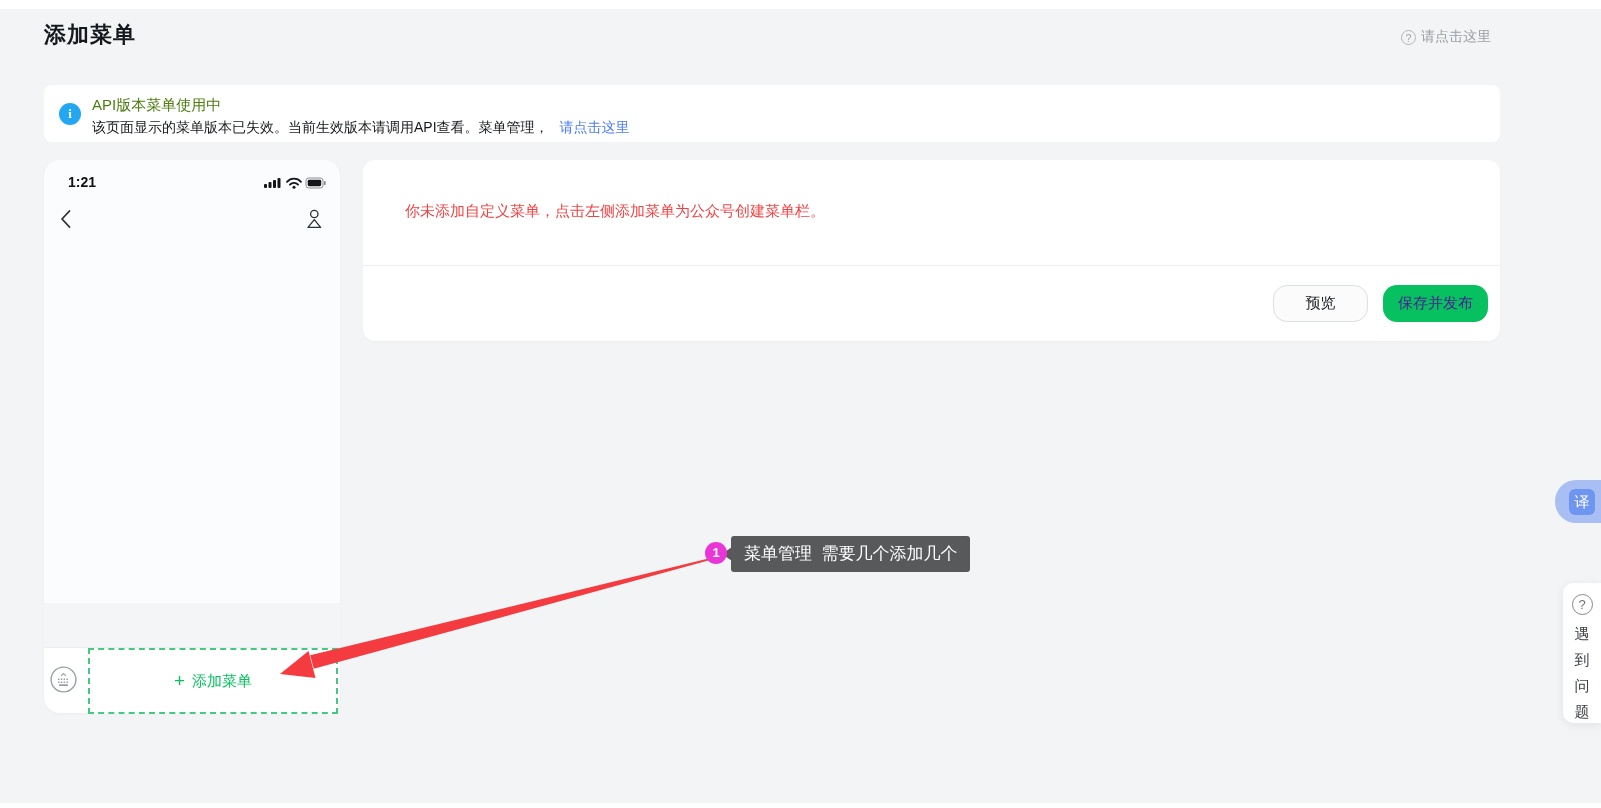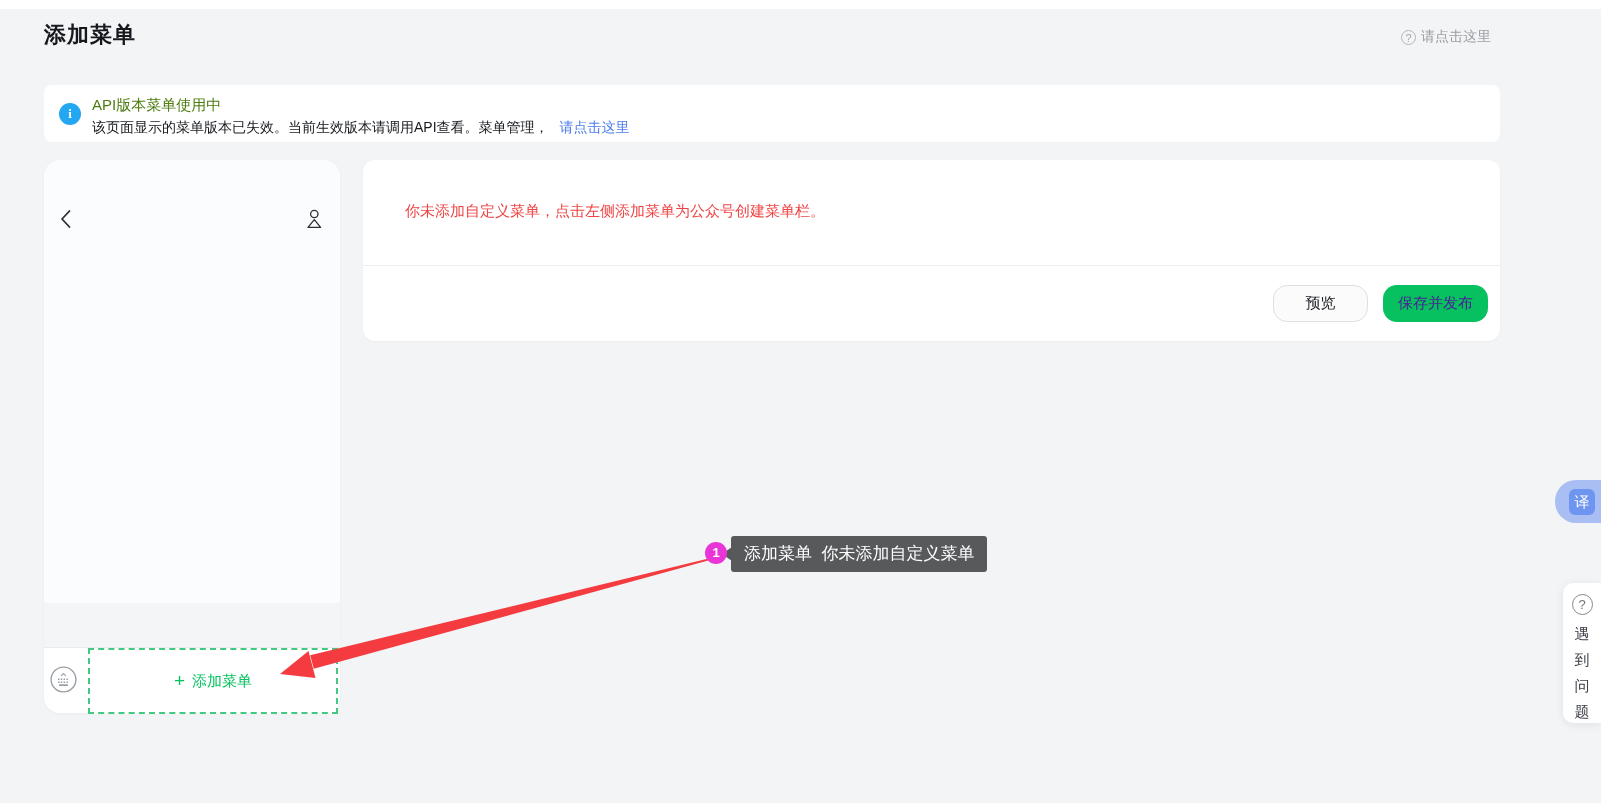--- a/index.html
+++ b/index.html
@@ -100,20 +100,43 @@
 
 <div class="abs banner">
   <div class="banner-title">API版本菜单使用中</div>
   <div class="banner-body">
     <span>该页面显示的菜单版本已失效。当前生效版本请调用API查看。菜单管理，</span><a class="banner-link">请点击这里</a>
   </div>
 </div>
 <div class="abs info-icon">i</div>
 
 <div class="abs phone">
+  <div class="statusbar">
+    <span class="phone-time">1:21</span>
+    <span class="status-icons">
+      <svg width="62" height="12" viewBox="0 0 62 12">
+        <g fill="#14161a">
+          <rect x="0" y="7" width="3" height="4" rx="1"></rect>
+          <rect x="4.5" y="5" width="3" height="6" rx="1"></rect>
+          <rect x="9" y="3" width="3" height="8" rx="1"></rect>
+          <rect x="13.5" y="1" width="3" height="10" rx="1"></rect>
+        </g>
+        <g stroke="#14161a" stroke-width="1.8" fill="none" stroke-linecap="round">
+          <path d="M23,4.8 A9.5,9.5 0 0 1 37,4.8"></path>
+          <path d="M25.9,7.7 A5.6,5.6 0 0 1 34.1,7.7"></path>
+        </g>
+        <circle cx="30" cy="10.2" r="1.5" fill="#14161a"></circle>
+        <g>
+          <rect x="42" y="1" width="17" height="10" rx="2.8" fill="none" stroke="#8a8d92" stroke-width="1"></rect>
+          <rect x="43.7" y="2.8" width="13.5" height="6.4" rx="1.4" fill="#14161a"></rect>
+          <rect x="60" y="4" width="1.7" height="4" rx="0.85" fill="#8a8d92"></rect>
+        </g>
+      </svg>
+    </span>
+  </div>
   <div class="phone-header">
     <span class="back-chevron">
       <svg width="13" height="22" viewBox="0 0 13 22" fill="none" stroke="#2b2f36" stroke-width="1.8" stroke-linecap="round" stroke-linejoin="round">
           <path d="M10.5,3 L3,11 L10.5,19"></path>
         </svg>
     </span>
     <span class="person">
       <svg width="22" height="23" viewBox="0 0 22 23" fill="none" stroke="#2b2f36" stroke-width="1.3" stroke-linejoin="round">
         <circle cx="11.3" cy="7" r="3.7"></circle>
         <path d="M11.3,12.6 L5,20.4 L17.6,20.4 Z"></path>
@@ -144,21 +167,21 @@
   <button class="btn btn-preview">预览</button>
   <button class="btn btn-save">保存并发布</button>
 </div>
 
 <svg class="abs arrow-svg" viewBox="0 0 1601 808">
   <polygon points="717.8,556.2 310.2,655.2 313.8,668.8 718.2,557.8" fill="#f43b40"></polygon>
   <polygon points="280,674 308.5,650.9 315.5,678.1" fill="#f43b40"></polygon>
 </svg>
 <div class="abs tooltip-tri"></div>
 <div class="abs step-circle">1</div>
-<div class="abs tooltip">添加菜单  你未添加自定义菜单</div>
+<div class="abs tooltip">菜单管理  需要几个添加几个</div>
 
 <div class="abs translate-tab">
   <span class="translate-chip">译</span>
 </div>
 <div class="abs help-panel">
   <span class="help-q">?</span>
   <span class="help-char">遇</span>
   <span class="help-char">到</span>
   <span class="help-char">问</span>
   <span class="help-char">题</span>

